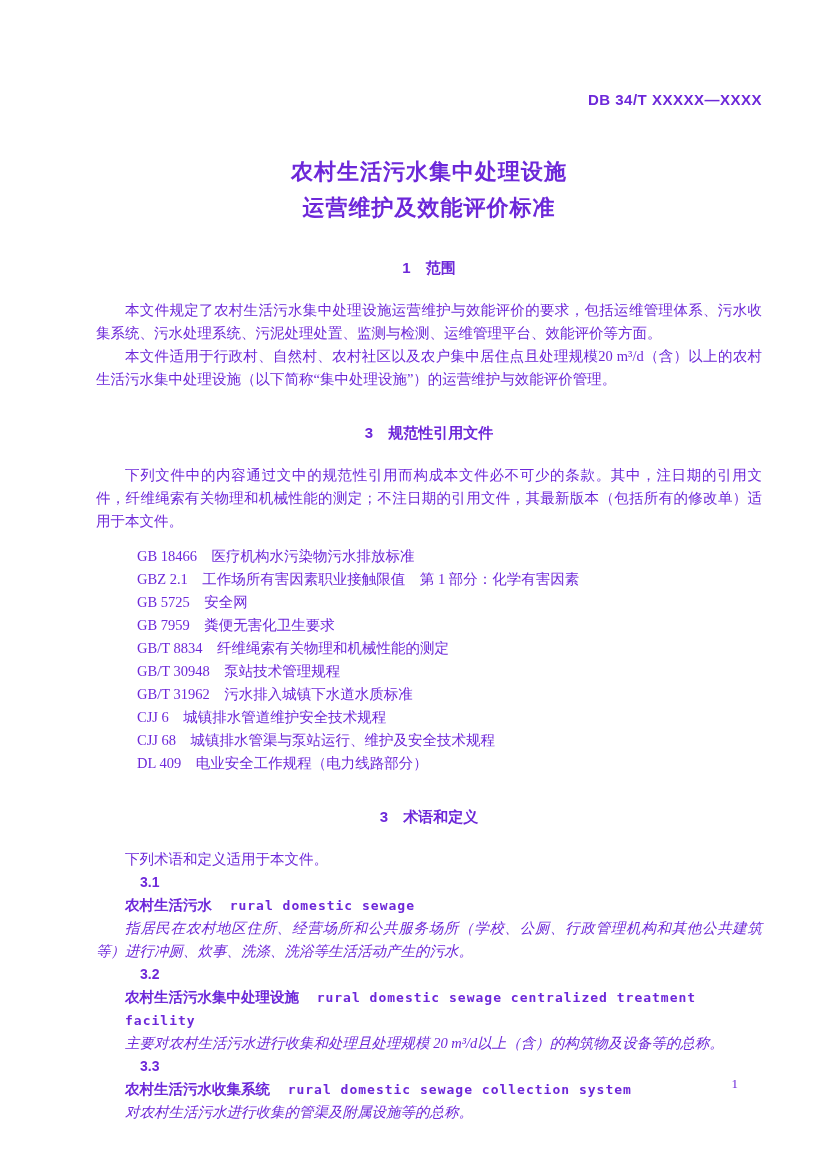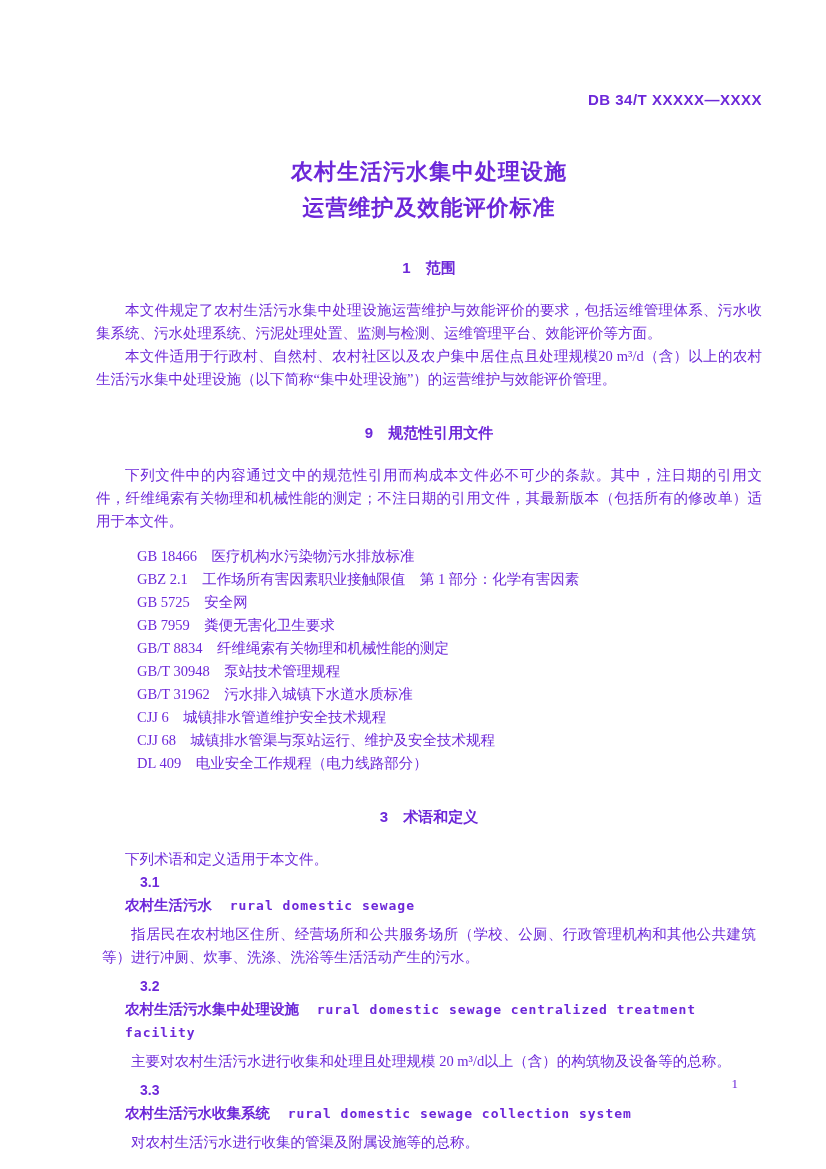--- a/index.html
+++ b/index.html
@@ -77,23 +77,24 @@
     font-family: "Liberation Sans", "DejaVu Sans", sans-serif;
     font-size: 14.5px;
   }
   .term-en {
     font-family: "DejaVu Sans Mono", "Liberation Mono", monospace;
     font-size: 13px;
     letter-spacing: 1px;
     margin-left: 14px;
   }
   .term-def {
-    margin: 6px;
+    margin: 0;
     text-indent: 2em;
     text-align: justify;
+    font-style: italic;
   }
   .doc-footer {
     position: absolute;
     top: 1075px;
     right: 88px;
     font-size: 13px;
     line-height: 18px;
   }
 </style>
 </head>
@@ -110,21 +111,21 @@
     <div>运营维护及效能评价标准</div>
   </div>
 
   <section>
     <h2 class="sec-heading">1　范围</h2>
     <p class="body-para">本文件规定了农村生活污水集中处理设施运营维护与效能评价的要求，包括运维管理体系、污水收集系统、污水处理系统、污泥处理处置、监测与检测、运维管理平台、效能评价等方面。</p>
     <p class="body-para">本文件适用于行政村、自然村、农村社区以及农户集中居住点且处理规模20 m³/d（含）以上的农村生活污水集中处理设施（以下简称“集中处理设施”）的运营维护与效能评价管理。</p>
   </section>
 
   <section>
-    <h2 class="sec-heading">9　规范性引用文件</h2>
+    <h2 class="sec-heading">3　规范性引用文件</h2>
     <p class="body-para">下列文件中的内容通过文中的规范性引用而构成本文件必不可少的条款。其中，注日期的引用文件，纤维绳索有关物理和机械性能的测定；不注日期的引用文件，其最新版本（包括所有的修改单）适用于本文件。</p>
     <ul class="ref-list">
       <li class="ref-item">GB 18466　医疗机构水污染物污水排放标准</li>
       <li class="ref-item">GBZ 2.1　工作场所有害因素职业接触限值　第 1 部分：化学有害因素</li>
       <li class="ref-item">GB 5725　安全网</li>
       <li class="ref-item">GB 7959　粪便无害化卫生要求</li>
       <li class="ref-item">GB/T 8834　纤维绳索有关物理和机械性能的测定</li>
       <li class="ref-item">GB/T 30948　泵站技术管理规程</li>
       <li class="ref-item">GB/T 31962　污水排入城镇下水道水质标准</li>
       <li class="ref-item">CJJ 6　城镇排水管道维护安全技术规程</li>

